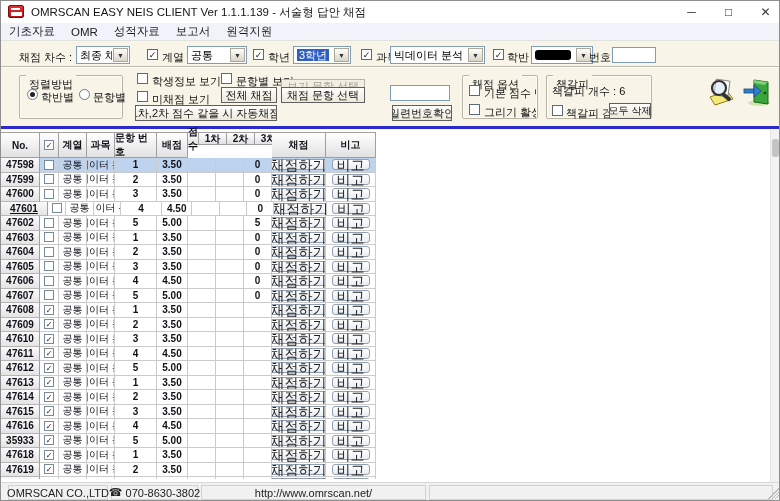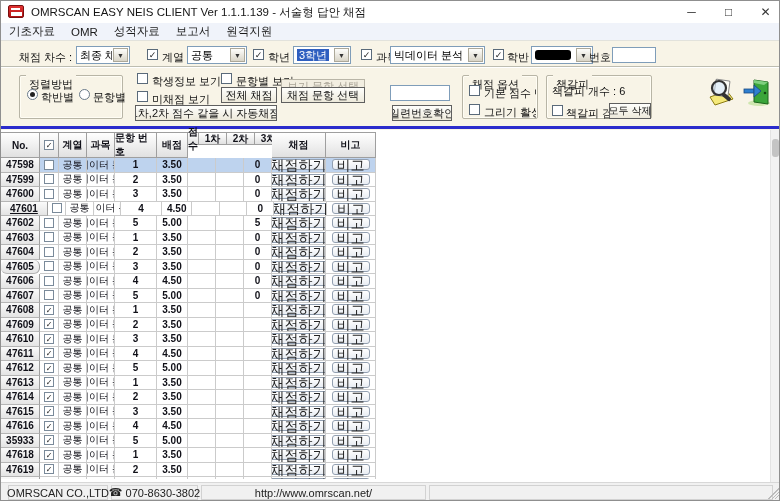--- a/index.html
+++ b/index.html
@@ -354,21 +354,21 @@
       <div class="dcell num" style="width:28px;"></div>
       <div class="dcell num" style="width:28px;">0</div>
       <div class="dcell" style="width:54px;">
         <span class="mini-btn">채점하기</span>
       </div>
       <div class="dcell" style="width:50px;">
         <span class="mini-btn">비고</span>
       </div>
     </div>
         <div class="trow">
-      <div class="nocell" style="width:39px;border-radius:6px;">47605</div>
+      <div class="nocell" style="width:39px;">47605</div>
       <div class="dcell" style="width:19px;">
         <span class="rcb"></span>
       </div>
       <div class="dcell" style="width:28px;">공통</div>
       <div class="dcell" style="width:28px;">빅데이터 분석</div>
       <div class="dcell num" style="width:42px;">3</div>
       <div class="dcell num" style="width:31px;">3.50</div>
       <div class="dcell num" style="width:28px;"></div>
       <div class="dcell num" style="width:28px;"></div>
       <div class="dcell num" style="width:28px;">0</div>

